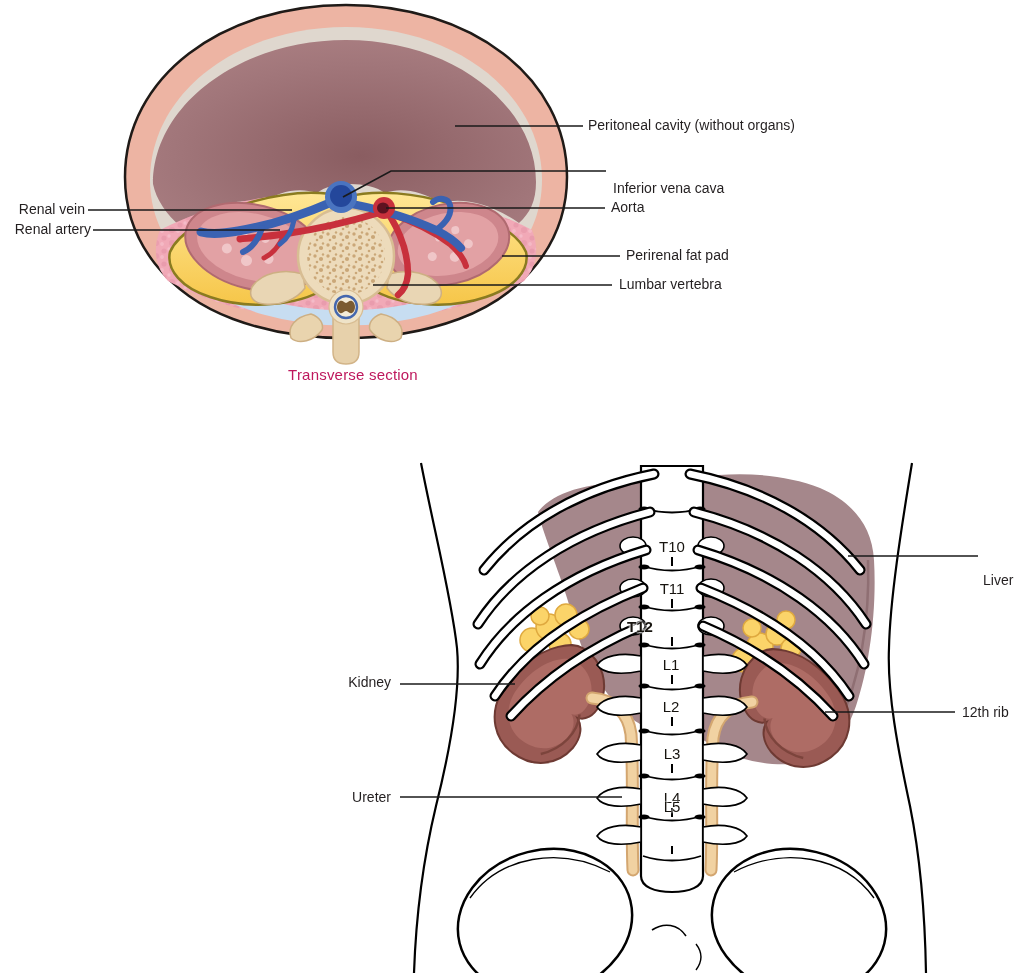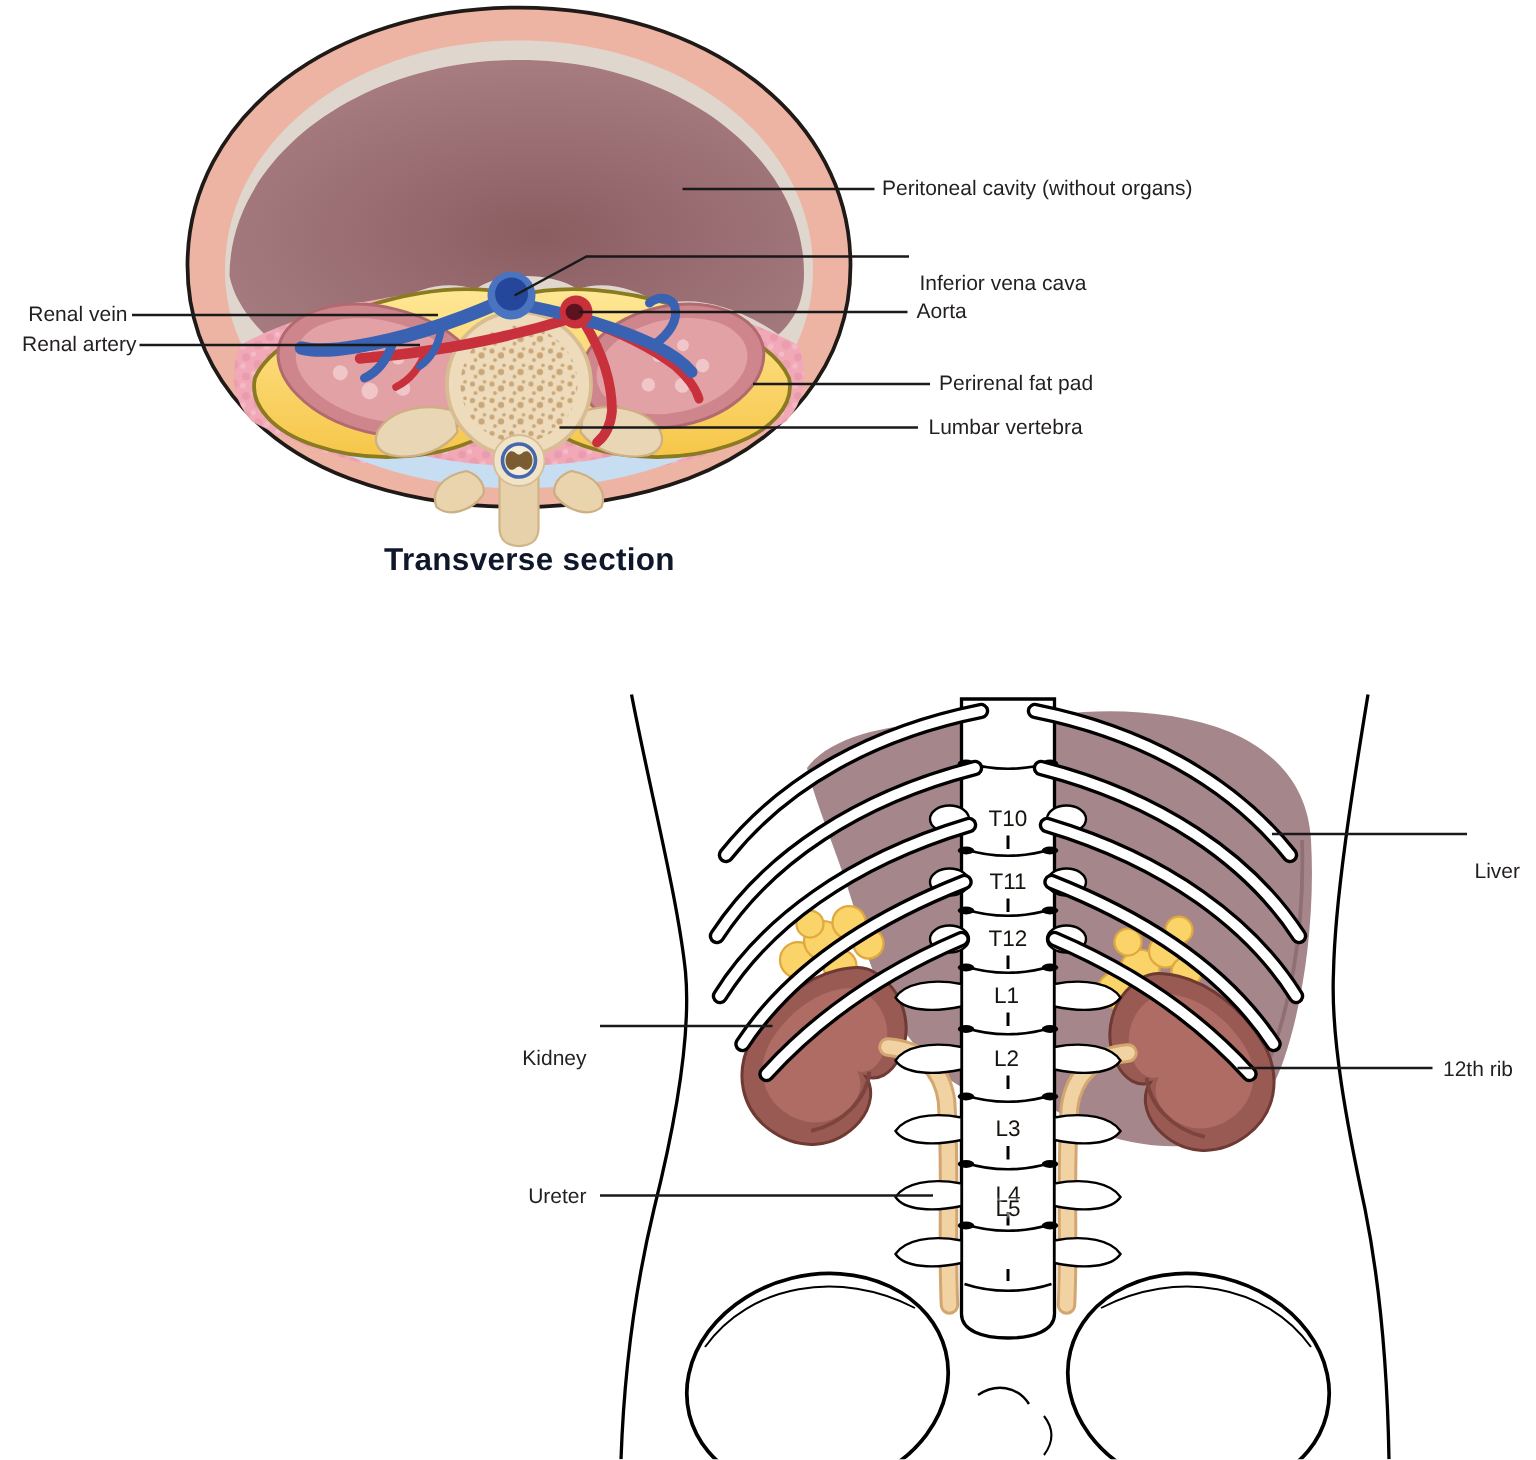--- a/index.html
+++ b/index.html
@@ -2,22 +2,22 @@
 <html><head>
 <meta charset="utf-8">
 <style>
   html,body{margin:0;padding:0;background:#fff;}
   #page{position:relative;width:1024px;height:973px;background:#ffffff;overflow:hidden;
         font-family:"Liberation Sans",sans-serif;}
   #art{position:absolute;left:0;top:0;}
   .lbl{position:absolute;transform:translateY(-50%);font-size:14px;color:#231F20;
        white-space:nowrap;line-height:1.1;}
   .lbl.r{text-align:right;}
-  .caption{position:absolute;transform:translate(-50%,-50%);font-size:21px;font-weight:700;
-       color:#0f172a;white-space:nowrap;letter-spacing:.2px;}
+  .caption{position:absolute;transform:translate(-50%,-50%);font-size:15px;font-weight:400;
+       color:#be185d;white-space:nowrap;letter-spacing:.2px;}
   .vlbl{position:absolute;transform:translate(-50%,-50%);font-size:15px;color:#17140f;
        white-space:nowrap;text-shadow:0 0 3px #fff,0 0 3px #fff,0 0 2px #fff;}
 </style>
 </head>
 <body>
 
 <div id="page">
 
 <svg id="art" width="1024" height="973" viewBox="0 0 1024 973">
   <defs>
@@ -297,27 +297,27 @@
 
 <div class="lbl r" style="top:210px;right:939px;">Renal vein</div>
 <div class="lbl r" style="top:230px;right:933px;">Renal artery</div>
 <div class="lbl" style="top:126px;left:588px;">Peritoneal cavity (without organs)</div>
 <div class="lbl" style="top:171px;left:613px;margin-top:18px;">Inferior vena cava</div>
 <div class="lbl" style="top:208px;left:611px;">Aorta</div>
 <div class="lbl" style="top:256px;left:626px;text-align:center;">Perirenal fat pad</div>
 <div class="lbl" style="top:285px;left:619px;">Lumbar vertebra</div>
 <div class="caption" style="top:374px;left:353px;">Transverse section</div>
 
-<div class="lbl r" style="top:683px;right:633px;margin-top:23px;">Kidney</div>
+<div class="lbl r" style="top:683px;right:633px;">Kidney</div>
 <div class="lbl r" style="top:798px;right:633px;text-align:center;">Ureter</div>
 <div class="lbl" style="top:557px;left:983px;margin-top:24px;">Liver</div>
 <div class="lbl" style="top:713px;left:962px;">12th rib</div>
 
 <div class="vlbl" style="top:546px;left:672px;">T10</div>
 <div class="vlbl" style="top:588px;left:672px;">T11</div>
-<div class="vlbl" style="top:626px;left:672px;">T12</div>
+<div class="vlbl" style="top:626px;left:640px;font-weight:bold;">T12</div>
 <div class="vlbl" style="top:664px;left:671px;">L1</div>
 <div class="vlbl" style="top:706px;left:671px;">L2</div>
 <div class="vlbl" style="top:753px;left:672px;">L3</div>
 <div class="vlbl" style="top:797px;left:672px;">L4</div>
 <div class="vlbl" style="top:806px;left:672px;">L5</div>
 
 </div>
 
 </body></html>

